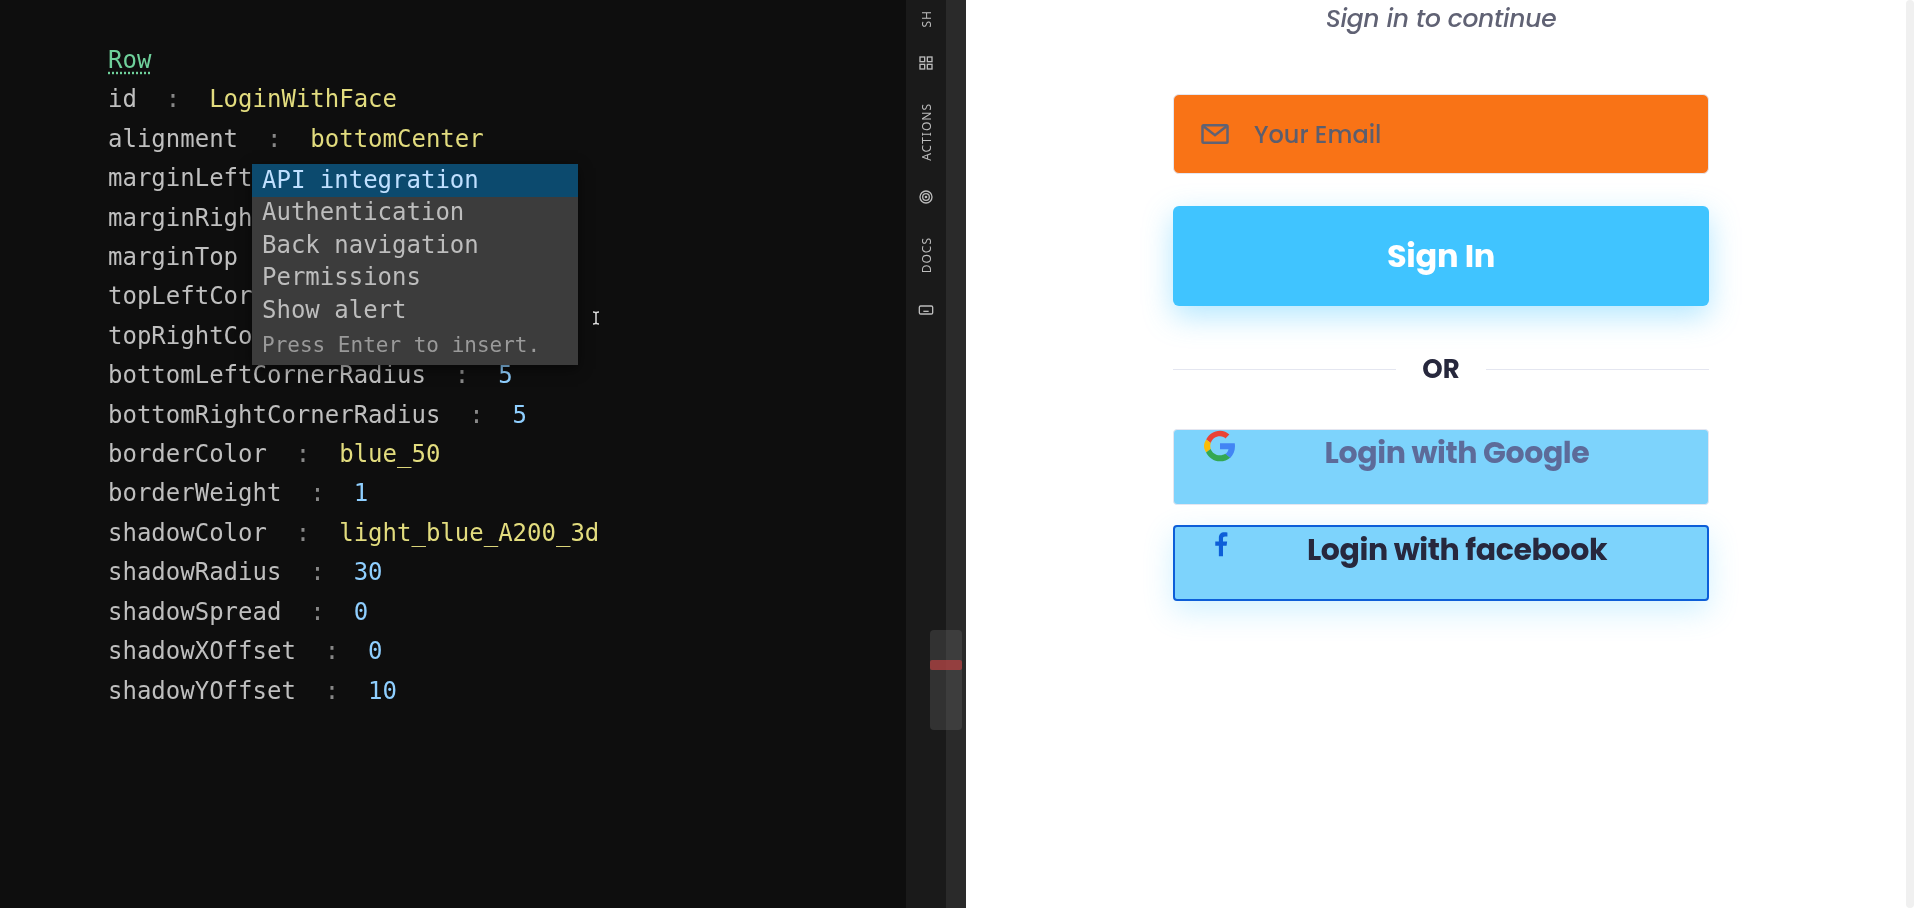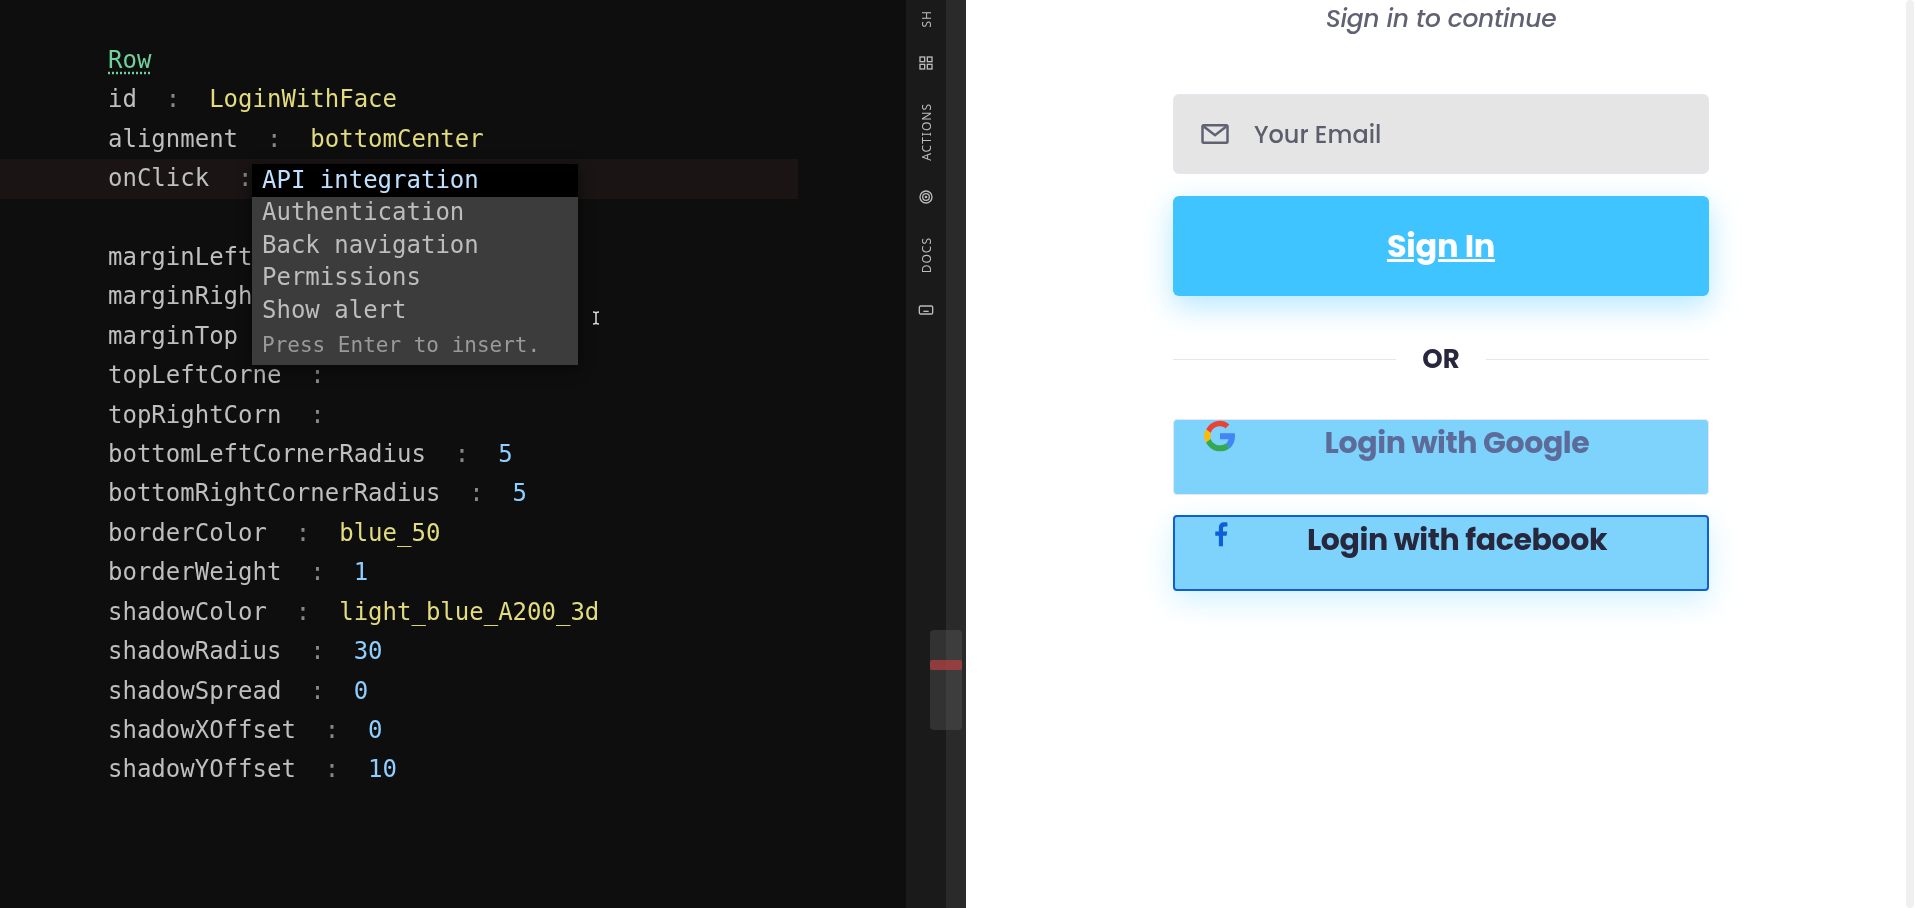--- a/index.html
+++ b/index.html
@@ -45,21 +45,21 @@
     font-family: ui-monospace, Menlo, Consolas, monospace;
     font-size: 24px;
     z-index: 10;
     box-shadow: 0 4px 12px rgba(0,0,0,0.5);
   }
   .ac-item {
     padding: 1.5px 10px;
     cursor: pointer;
     line-height: 29.5px;
   }
-  .ac-item.selected { background: #000000; color: #c0e0ff; }
+  .ac-item.selected { background: #0c4a6e; color: #c0e0ff; }
   .ac-hint {
     padding: 6px 10px 8px;
     font-size: 21px;
     color: #9a9a9a;
   }
 
   
   .text-caret {
     position: absolute;
     left: 587px; top: 293px;
@@ -150,22 +150,22 @@
   }
 
   .field {
     border: 1.5px solid #e4e6f0;
     border-radius: 6px;
     height: 80px;
     display: flex;
     align-items: center;
     padding: 0 26px;
     gap: 24px;
-    margin-bottom: 12px;
-    background: #e5e5e5;
+    margin-bottom: 22px;
+    background: #f97316;
   }
   .field .icon { color: #606274; width: 30px; height: 30px; display: flex; align-items:center; justify-content:center; }
   .field .icon svg { width: 30px; height: 30px; stroke-width: 2; }
   .field input {
     border: none; outline: none;
     font-size: 24px;
     font-family: inherit;
     color: #27283d;
     flex: 1;
     background: transparent;
@@ -179,21 +179,20 @@
     border-radius: 6px;
     background: #40c4ff;
     color: #fff;
     font-size: 32px;
     font-weight: 700;
     letter-spacing: -0.3px;
     cursor: pointer;
     margin: 10px 0 44px;
     box-shadow: 0 10px 30px rgba(64,196,255,0.40);
     font-family: inherit;
-    text-decoration: underline;
   }
 
   .or-wrap {
     display: flex;
     align-items: center;
     gap: 26px;
     margin: 0 0 40px;
     color: #27283d;
     font-weight: 700;
     font-size: 26px;
@@ -231,21 +230,20 @@
   .btn-social.facebook .icon { color: #0d5ed8; }
 
 </style>
 </head>
 <body>
 
 <div class="editor-wrap">
   <div class="code" id="code-block"><span class="tok-type">Row</span>
 <span><span class="tok-key">id</span>  <span class="tok-colon">:</span>  <span class="tok-str">LoginWithFace</span></span>
 <span><span class="tok-key">alignment</span>  <span class="tok-colon">:</span>  <span class="tok-enum">bottomCenter</span></span>
-<span class="tok-highlighted-row"><span class="tok-key">onClick</span>  <span class="tok-colon">:</span>  </span>
 <span><span class="tok-key">marginLeft</span>  <span class="tok-colon">:</span>  </span>
 <span><span class="tok-key">marginRight</span>  <span class="tok-colon">:</span>  </span>
 <span><span class="tok-key">marginTop</span>  <span class="tok-colon">:</span>  </span>
 <span><span class="tok-key">topLeftCorne</span>  <span class="tok-colon">:</span>  </span>
 <span><span class="tok-key">topRightCorn</span>  <span class="tok-colon">:</span>  </span>
 <span><span class="tok-key">bottomLeftCornerRadius</span>  <span class="tok-colon">:</span>  <span class="tok-num">5</span></span>
 <span><span class="tok-key">bottomRightCornerRadius</span>  <span class="tok-colon">:</span>  <span class="tok-num">5</span></span>
 <span><span class="tok-key">borderColor</span>  <span class="tok-colon">:</span>  <span class="tok-enum">blue_50</span></span>
 <span><span class="tok-key">borderWeight</span>  <span class="tok-colon">:</span>  <span class="tok-num">1</span></span>
 <span><span class="tok-key">shadowColor</span>  <span class="tok-colon">:</span>  <span class="tok-enum">light_blue_A200_3d</span></span>

